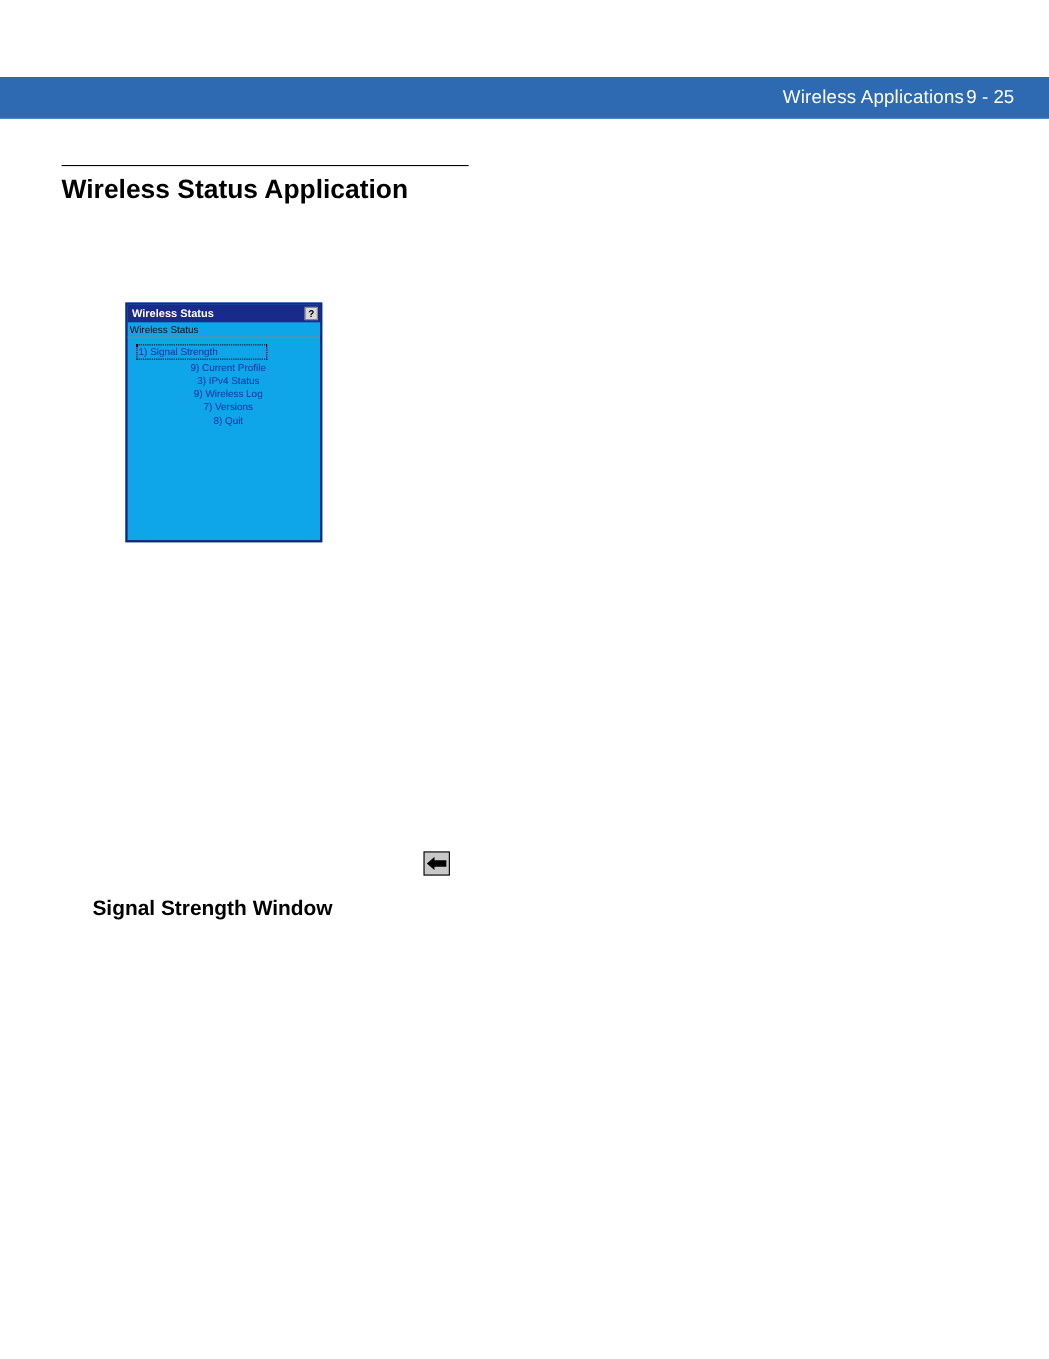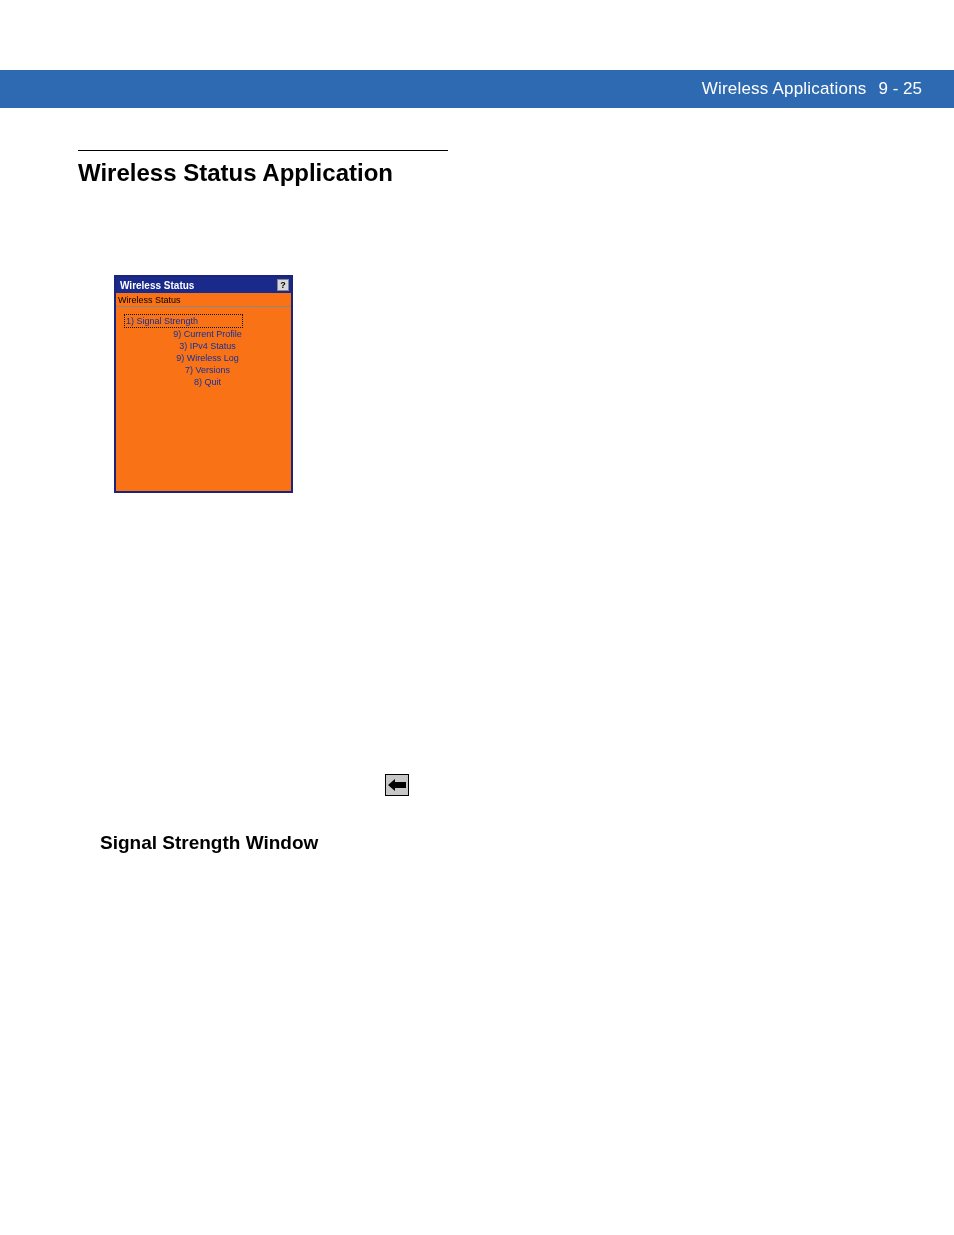--- a/index.html
+++ b/index.html
@@ -18,30 +18,29 @@
     left: 0;
     right: 0;
     height: 38px;
     background: #2e6ab1;
     color: #ffffff;
     display: flex;
     justify-content: flex-end;
     align-items: center;
     padding-right: 32px;
     font-size: 17px;
-    gap: 12px;
+    gap: 2px;
   }
   .header-bar .chapter-title { letter-spacing: 0.2px; }
   .header-bar .page-num { }
   .content {
     position: absolute;
     top: 150px;
     left: 56px;
     right: 40px;
-    margin-left: 22px;
   }
   .section-rule {
     width: 370px;
     height: 1px;
     background: #000;
     margin: 0 0 8px 0;
   }
   h1.section-title {
     margin: 0 0 40px 0;
     font-size: 24px;
@@ -49,21 +48,21 @@
     color: #000;
     font-family: Arial, Helvetica, sans-serif;
   }
   .screenshot {
     position: absolute;
     top: 275px;
     left: 114px;
     width: 179px;
     height: 218px;
     border: 2px solid #1a237e;
-    background: #f97316;
+    background: #0ea5e9;
     box-sizing: border-box;
   }
   .screenshot .title-bar {
     height: 16px;
     background: #1a2a8a;
     color: #ffffff;
     display: flex;
     justify-content: space-between;
     align-items: center;
     padding: 0 2px 0 4px;
@@ -117,21 +116,21 @@
     display: flex;
     align-items: center;
     justify-content: center;
     box-sizing: border-box;
   }
   .back-icon-box svg { display: block; }
   h2.subsection-title {
     position: absolute;
     top: 816px;
     left: 84px;
-    margin: 16px;
+    margin: 0;
     font-size: 19px;
     font-weight: bold;
     color: #000;
   }
 </style>
 </head>
 <body>
 
 <div class="header-bar">
   <span class="chapter-title">Wireless Applications</span>

